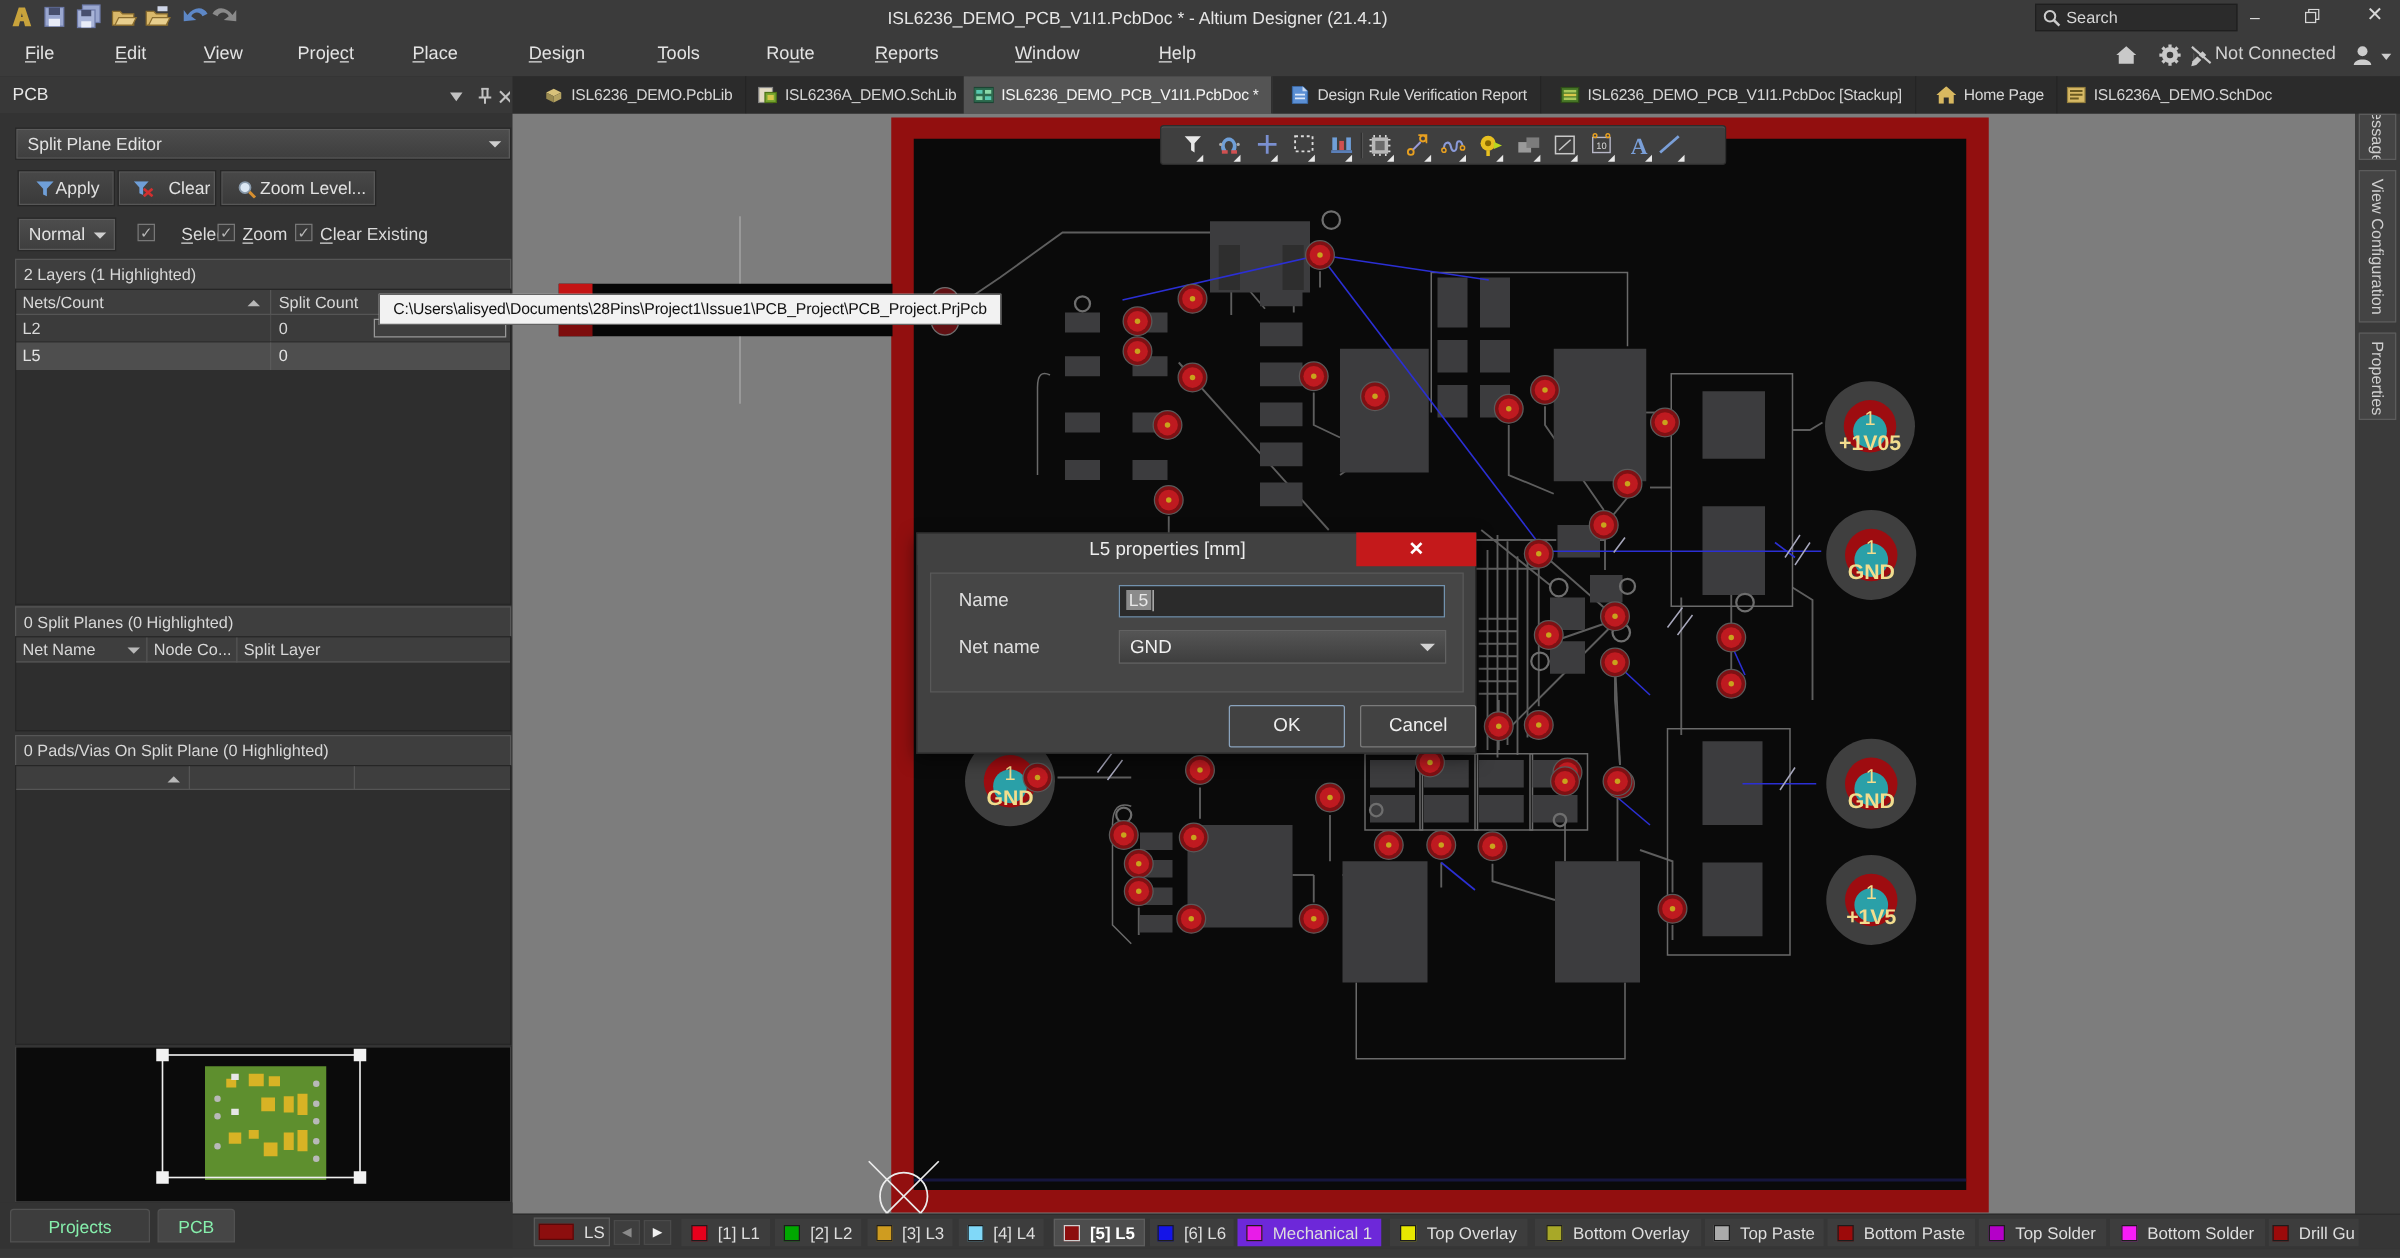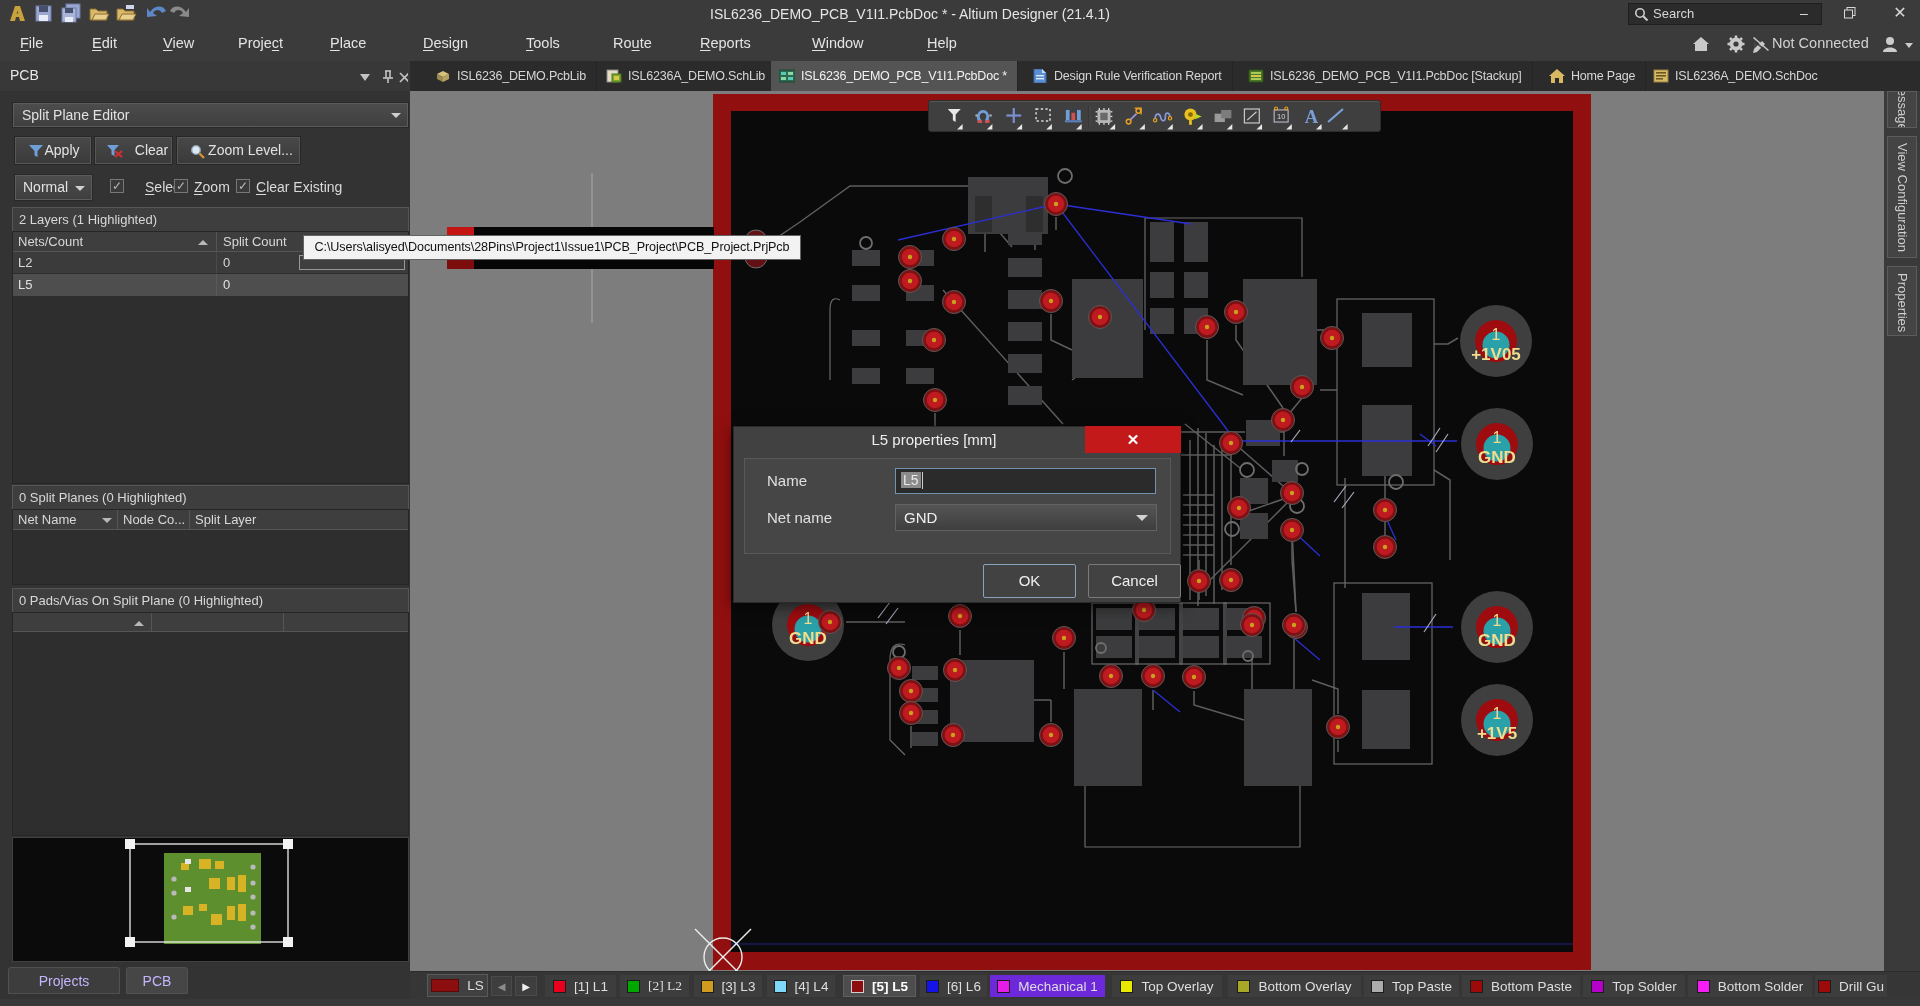--- a/index.html
+++ b/index.html
@@ -4,21 +4,21 @@
 <style>
   * { margin:0; padding:0; box-sizing:border-box; }
   html,body { width:1920px; height:1006px; overflow:hidden; background:#333333;
     font-family:"Liberation Sans", sans-serif; }
   .abs { position:absolute; }
   #app { position:relative; width:1920px; height:1006px; }
   
   #titlebar { left:0; top:0; width:1920px; height:28px; background:#3b3b3b; }
   #title-text { left:0; top:0; width:1820px; height:28px; line-height:28px; text-align:center;
     color:#e6e6e6; font-size:14px; }
-  #searchbox { left:1628px; top:3px; width:194px; height:22px; background:#2b2b2b;
+  #searchbox { left:1628px; top:3px; width:162px; height:22px; background:#2b2b2b;
     border:1px solid #1f1f1f; color:#c9c9c9; font-size:13px; line-height:20px; }
   .winbtn { top:0; width:34px; height:26px; color:#d8d8d8; font-size:14px; text-align:center; line-height:26px; }
   
   #menubar { left:0; top:28px; width:1920px; height:33px; background:#3b3b3b;text-decoration:underline; }
   .menu-item { position:absolute; top:7px; color:#e4e4e4; font-size:14.5px; }
   .menu-item u { text-decoration:underline; text-underline-offset:2px; }
   
   #tabrow { left:0; top:61px; width:1920px; height:30px; background:#2b2b2b; }
   #pcbhdr { left:0; top:0; width:410px; height:30px; background:#383838; color:#e8e8e8; font-size:14px; }
   .doctab { position:absolute; top:0; height:30px; line-height:30px; color:#d6d6d6; font-size:12.5px;
@@ -52,21 +52,21 @@
   .vtab span { position:absolute; left:50%; top:6px; transform:translateX(-50%); writing-mode:vertical-rl; }
   
   #layerbar { left:410px; top:971px; width:1510px; height:28px; background:#363636; border-top:1px solid #2c2c2c;
     overflow:hidden; font-size:13.5px; color:#dedede; }
   .lt { position:absolute; top:3px; height:22px; display:flex; align-items:center; justify-content:center;
     white-space:nowrap; overflow:hidden; font-size:13.5px; }
   .sw { display:inline-block; width:13px; height:13px; margin-right:8px; border:1px solid #1c1c1c; flex:none; }
   #bottomstrip { left:0; top:999px; width:1920px; height:7px; background:#383838; }
   #panelbottom { left:0; top:962px; width:410px; height:44px; background:#333333; }
   .ptab { position:absolute; top:6px; height:27px; line-height:26px; background:#3d3d3d;
-    border:1px solid #515151; border-radius:3px 3px 0 0; color:#c4b5fd; font-size:14px; text-align:center; }
+    border:1px solid #515151; border-radius:3px 3px 0 0; color:#86efac; font-size:14px; text-align:center; }
 </style>
 </head>
 <body>
 <div id="app">
   <div class="abs" id="titlebar">
     <svg class="abs" style="left:0;top:0" width="400" height="28">
 
       <path d="M10 21 L15 6 L20 6 L25 21 L20 21 L19 17 L16 17 L15 21 Z M16.8 13.5 L18.2 13.5 L17.5 10.5 Z" fill="#c8a33c"></path>
 
       <g transform="translate(36,6)">
@@ -941,21 +941,21 @@
   <div class="abs" id="panelbottom">
     <div class="ptab" style="left:8px;top:5px;width:112px">Projects</div>
     <div class="ptab" style="left:126px;top:5px;width:62px;background:#464646">PCB</div>
   </div>
   <div class="abs" id="layerbar">
     <span class="lt" style="left:17px;width:61px;background:#404040;border:1px solid #5a5a5a;top:2px;height:23px">
       <span class="sw" style="width:28px;background:#8c0e0e;border:1px solid #5a0808"></span>LS</span>
     <span class="lt" style="left:81px;width:21px;background:#3e3e3e;border:1px solid #4a4a4a;top:4px;height:20px;color:#8a8a8a;font-size:10px">◀</span>
     <span class="lt" style="left:105px;width:22px;background:#3e3e3e;border:1px solid #4a4a4a;top:4px;height:20px;color:#f0f0f0;font-size:10px">▶</span>
     <span class="lt" style="left:135px;width:71px;background:#3d3d3d;"><span class="sw" style="background:#e8001c;border:1px solid #1c1c1c;"></span>[1] L1</span>
-    <span class="lt" style="left:210px;width:69px;background:#3d3d3d;font-family:Liberation Serif, serif;"><span class="sw" style="background:#00a800;border:1px solid #1c1c1c;"></span>[2] L2</span>
+    <span class="lt" style="left:210px;width:69px;background:#3d3d3d;"><span class="sw" style="background:#00a800;border:1px solid #1c1c1c;"></span>[2] L2</span>
     <span class="lt" style="left:284px;width:68px;background:#3d3d3d;"><span class="sw" style="background:#cf9c20;border:1px solid #1c1c1c;"></span>[3] L3</span>
     <span class="lt" style="left:357px;width:68px;background:#3d3d3d;"><span class="sw" style="background:#80d8f8;border:1px solid #1c1c1c;"></span>[4] L4</span>
     <span class="lt" style="left:433px;width:73px;background:#4d4d4d;border:1px solid #5e5e5e;font-weight:bold;color:#fff;"><span class="sw" style="background:#8c0e0e;border:1px solid #cfcfcf;"></span>[5] L5</span>
     <span class="lt" style="left:510px;width:67px;background:#3d3d3d;"><span class="sw" style="background:#1414e8;border:1px solid #1c1c1c;"></span>[6] L6</span>
     <span class="lt" style="left:580px;width:115px;background:#6d28d9;"><span class="sw" style="background:#e81ce8;border:1px solid #1c1c1c;"></span>Mechanical 1</span>
     <span class="lt" style="left:702px;width:110px;background:#3d3d3d;"><span class="sw" style="background:#e8e800;border:1px solid #1c1c1c;"></span>Top Overlay</span>
     <span class="lt" style="left:818px;width:133px;background:#3d3d3d;"><span class="sw" style="background:#a8a828;border:1px solid #1c1c1c;"></span>Bottom Overlay</span>
     <span class="lt" style="left:954px;width:95px;background:#3d3d3d;"><span class="sw" style="background:#ababab;border:1px solid #1c1c1c;"></span>Top Paste</span>
     <span class="lt" style="left:1052px;width:118px;background:#3d3d3d;"><span class="sw" style="background:#9c0a0a;border:1px solid #1c1c1c;"></span>Bottom Paste</span>
     <span class="lt" style="left:1173px;width:102px;background:#3d3d3d;"><span class="sw" style="background:#b400c8;border:1px solid #1c1c1c;"></span>Top Solder</span>

